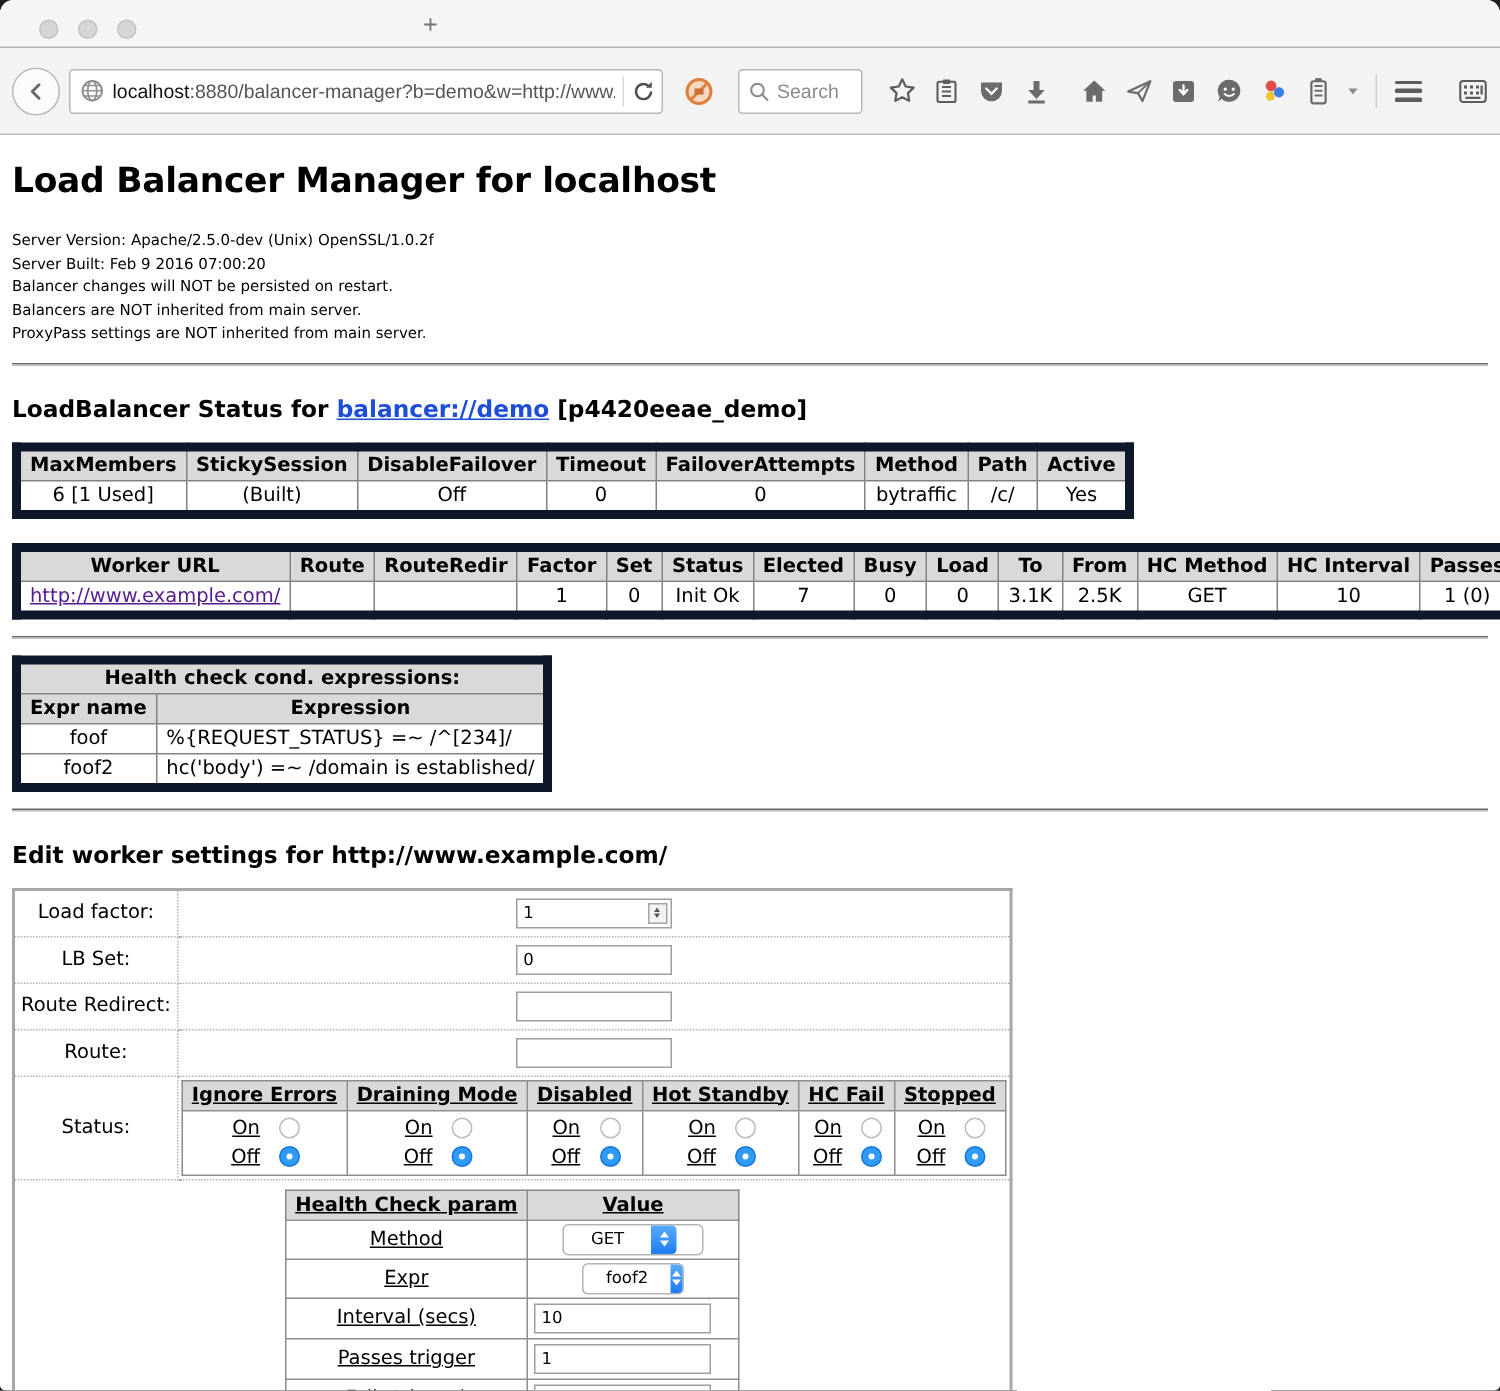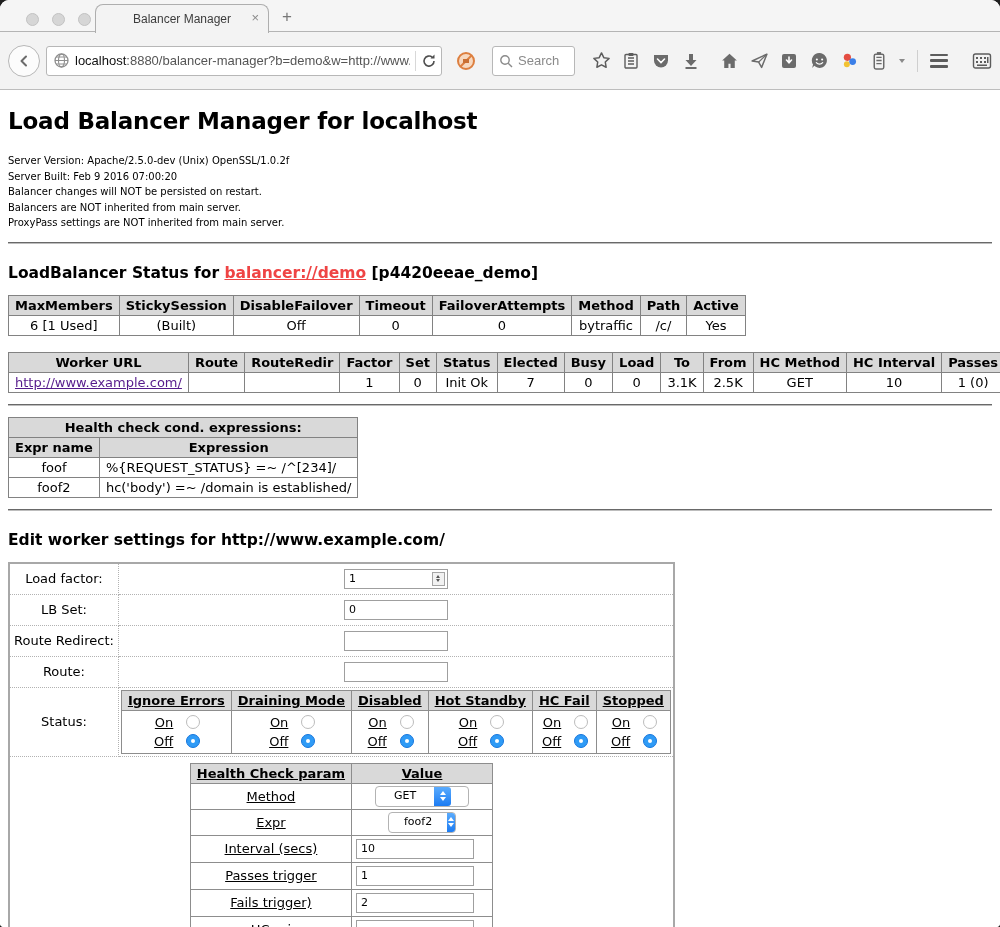--- a/index.html
+++ b/index.html
@@ -28,22 +28,22 @@
   .caret{width:0;height:0;border:3px solid transparent;border-top:4px solid #8a8a8a;margin-top:4px;}
   .tsep{width:1px;height:22px;background:#cfcfcf;margin:0 2px;}
   .hamb{width:18px;height:14px;display:flex;flex-direction:column;justify-content:space-between;}
   .hamb div{height:2.5px;background:#5c5c5c;border-radius:1px;}
   
   .page{background:#fff;padding:4px 8px 0 8px;font-family:"DejaVu Sans",sans-serif;color:#000;}
   h1{font-size:23px;margin:14px 0 19px 0;letter-spacing:-0.2px;}
   .info div{font-size:10px;line-height:15.5px;}
   hr.rule{border:none;border-top:2px groove #bdbdbd;height:0;margin:11px 0;}
   h3{font-size:15.5px;margin:20px 0 13px 0;}
-  h3 a{color:#ef4444;}
-  .tbl{border-collapse:collapse;font-size:13px;border:1px solid #0f172a;}
+  h3 a{color:#1d4ed8;}
+  .tbl{border-collapse:collapse;font-size:13px;border:6px solid #0f172a;}
   .tbl th,.tbl td{border:1px solid #828282;padding:2px 6px;text-align:center;white-space:nowrap;}
   .tbl th{background:#d9d9d9;}
   .wtbl{width:984px;}
   .wtbl a{color:#551a8b;}
   .etbl td.expr{text-align:left;}
   
   .ftbl{border-collapse:collapse;border:2px solid #a8a8a8;font-size:13px;width:565px;}
   .ftbl > tbody > tr > td{border:1px dotted #b2b2b2;padding:5px 4px;text-align:center;}
   .ftbl td.flabel{width:96px;white-space:nowrap;}
   .ntbl{border-collapse:collapse;font-size:13px;margin:0 auto;text-decoration:underline;}
@@ -73,24 +73,20 @@
 <body>
 
 <div class="window">
 
   <div class="tabbar">
     <div class="lights">
       <div class="light"></div>
       <div class="light"></div>
       <div class="light"></div>
     </div>
-    <div class="tab">
-      <span class="tab-title">Balancer Manager</span>
-      <span class="tab-close">×</span>
-    </div>
     <span class="newtab">+</span>
   </div>
 
   <div class="toolbar">
     <div class="backbtn">
       <span>
         <svg width="16" height="16" viewBox="0 0 16 16">
             <path d="M10 3.5L5.5 8l4.5 4.5" stroke="#6b6b6b" stroke-width="2" fill="none" stroke-linecap="round" stroke-linejoin="round"></path>
           </svg>
       </span>

